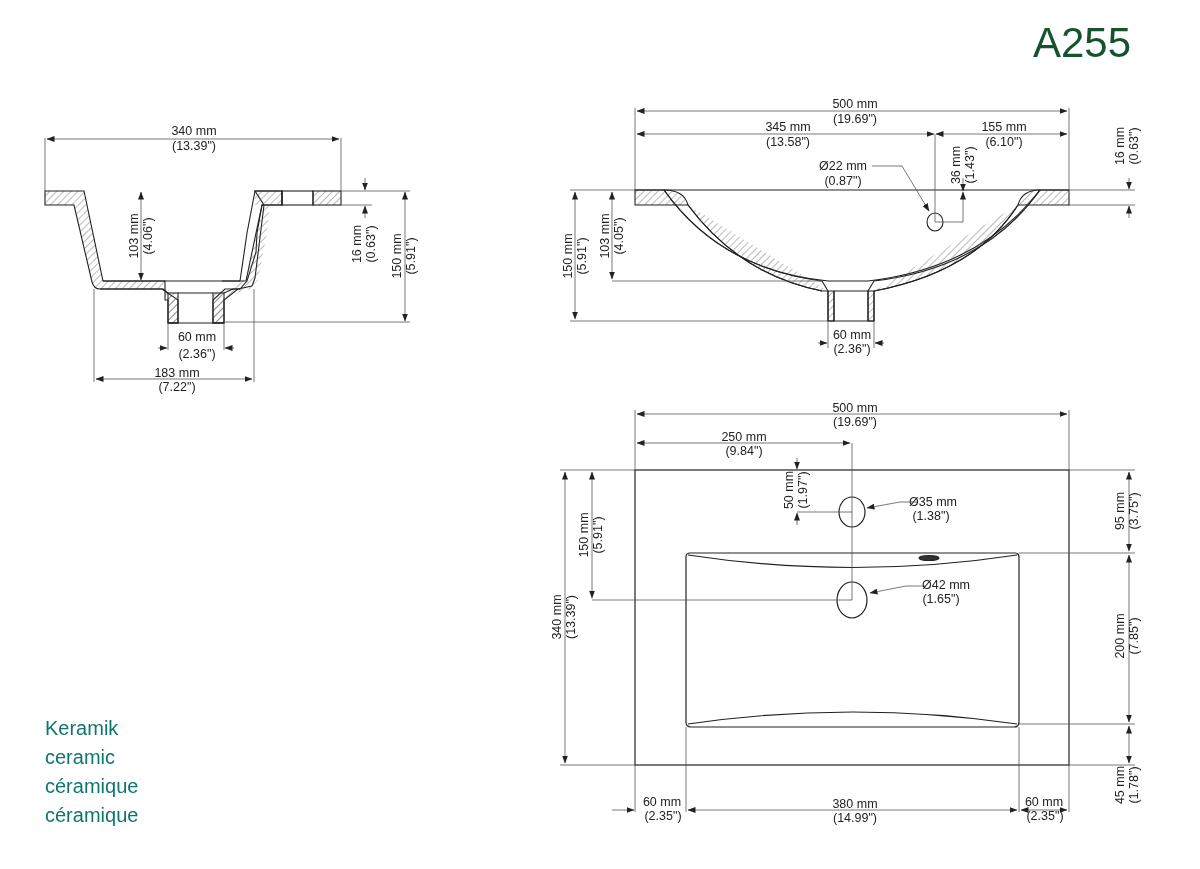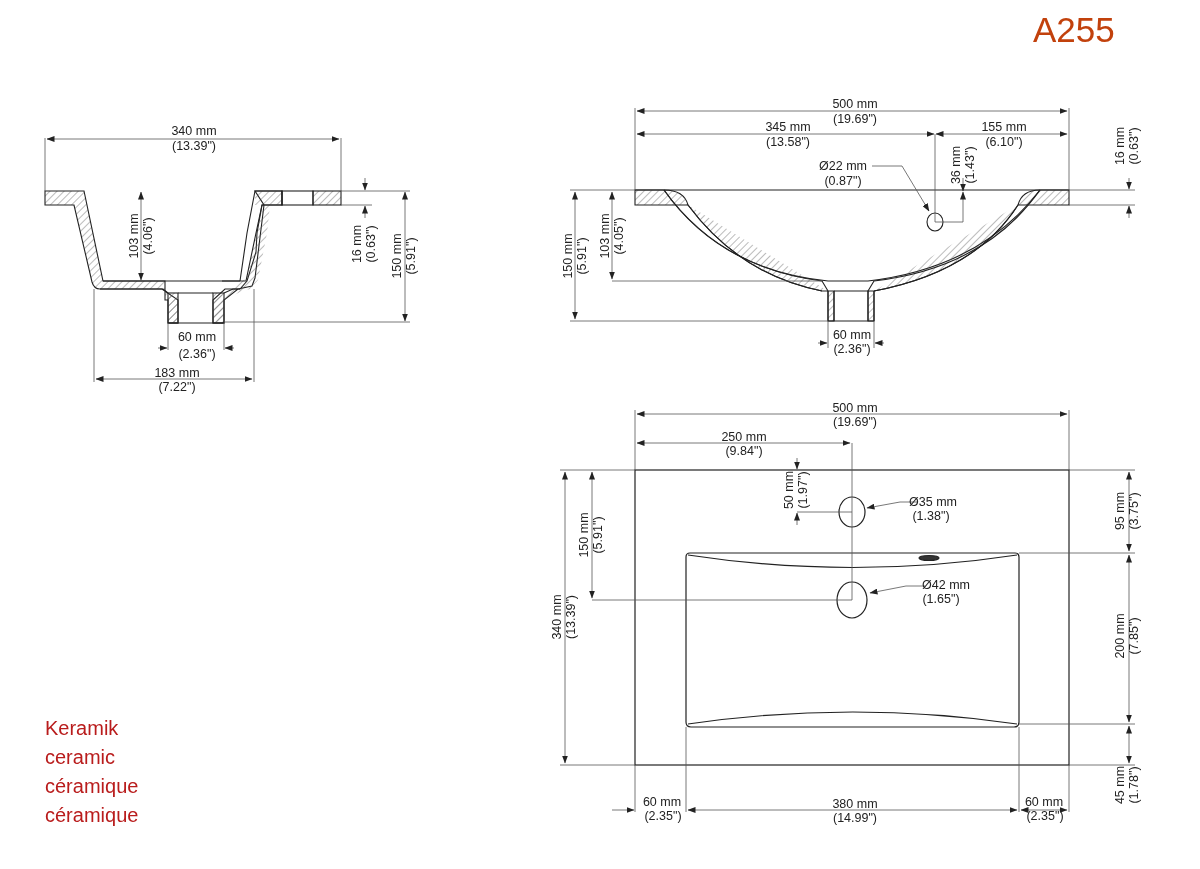--- a/index.html
+++ b/index.html
@@ -1,22 +1,22 @@
 <!DOCTYPE html>
 <html><head>
 <meta charset="utf-8">
 <style>
   html, body { margin: 0; padding: 0; background: #ffffff; }
   body { width: 1200px; height: 869px; position: relative; overflow: hidden;
          font-family: "Liberation Sans", sans-serif; color: #222; }
   svg { position: absolute; left: 0; top: 0; }
   .dim { font-family: "Liberation Sans", sans-serif; font-size: 12.5px; fill: #222; }
-  .title { position: absolute; left: 1033px; top: 10px; font-size: 35px; color: #c2410c;
+  .title { position: absolute; left: 1033px; top: 19px; font-size: 42px; color: #14532d;
            font-family: "Liberation Sans", sans-serif; letter-spacing: 0px; }
-  .materials { position: absolute; left: 45px; top: 714px; font-size: 20px; line-height: 29px; color: #b91c1c;
+  .materials { position: absolute; left: 45px; top: 714px; font-size: 20px; line-height: 29px; color: #0f766e;
                font-family: "Liberation Sans", sans-serif; }
   .materials div { white-space: nowrap; }
 </style>
 </head>
 <body>
 
 <div class="title">A255</div>
 
 <div class="materials">
   <div>Keramik</div>

